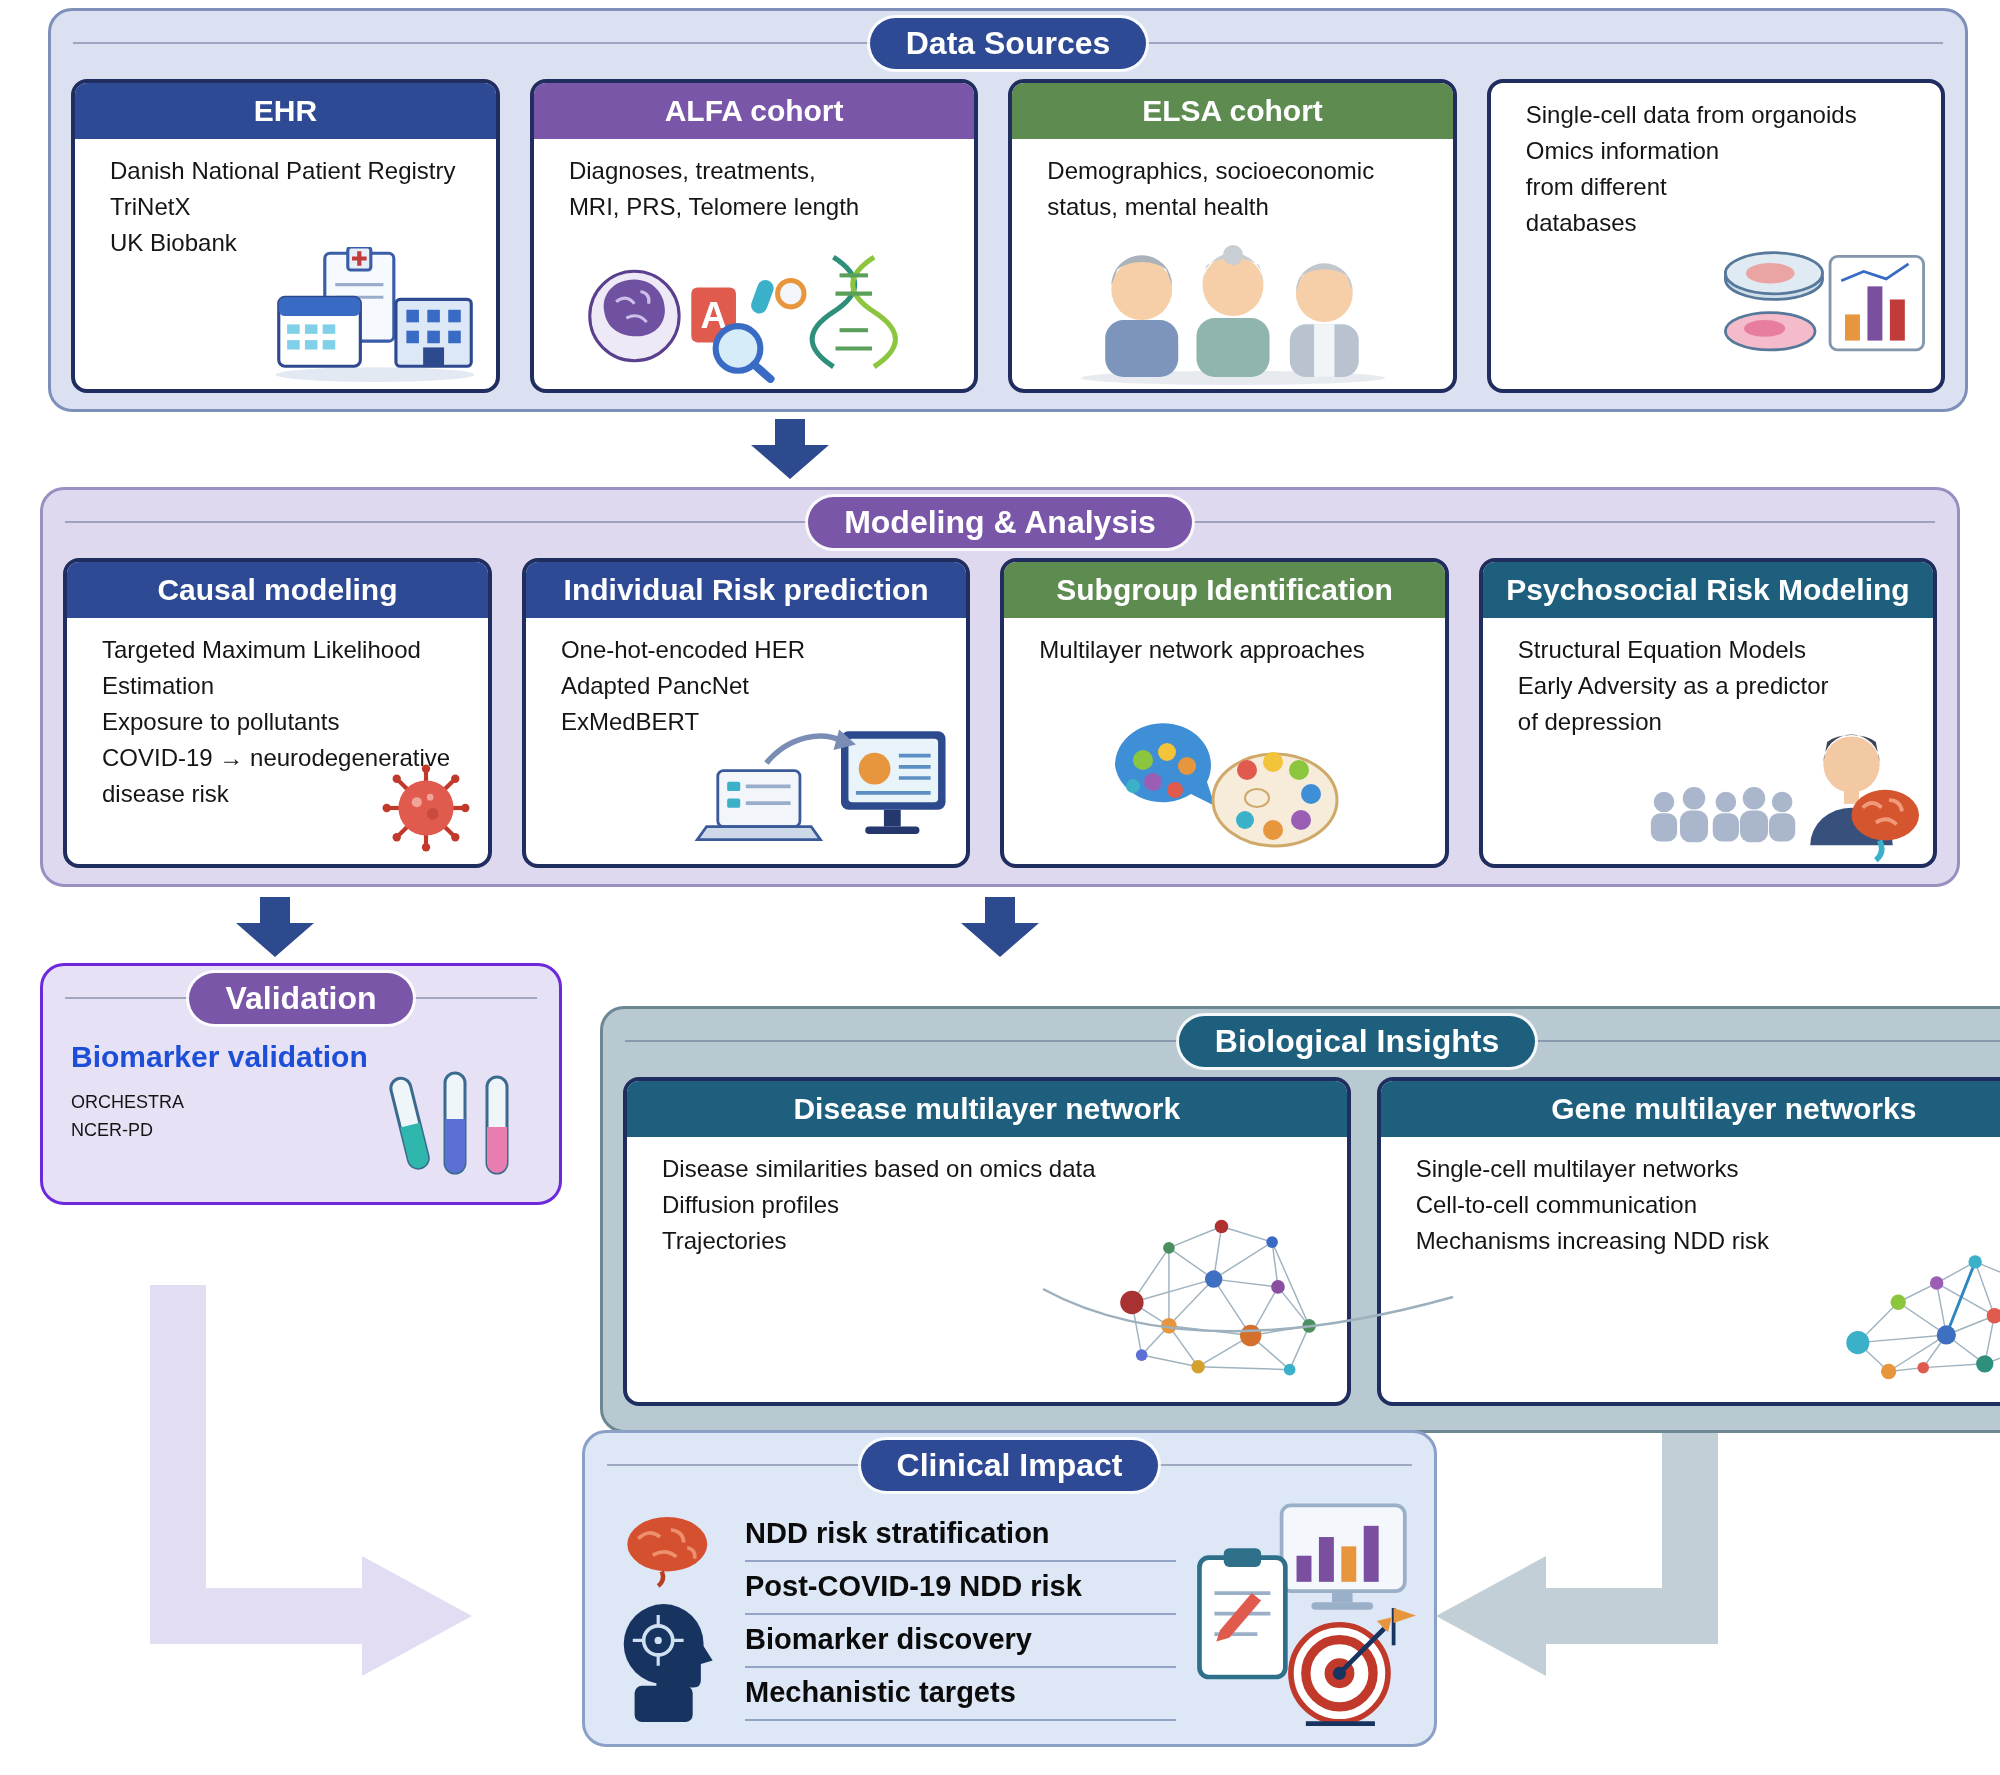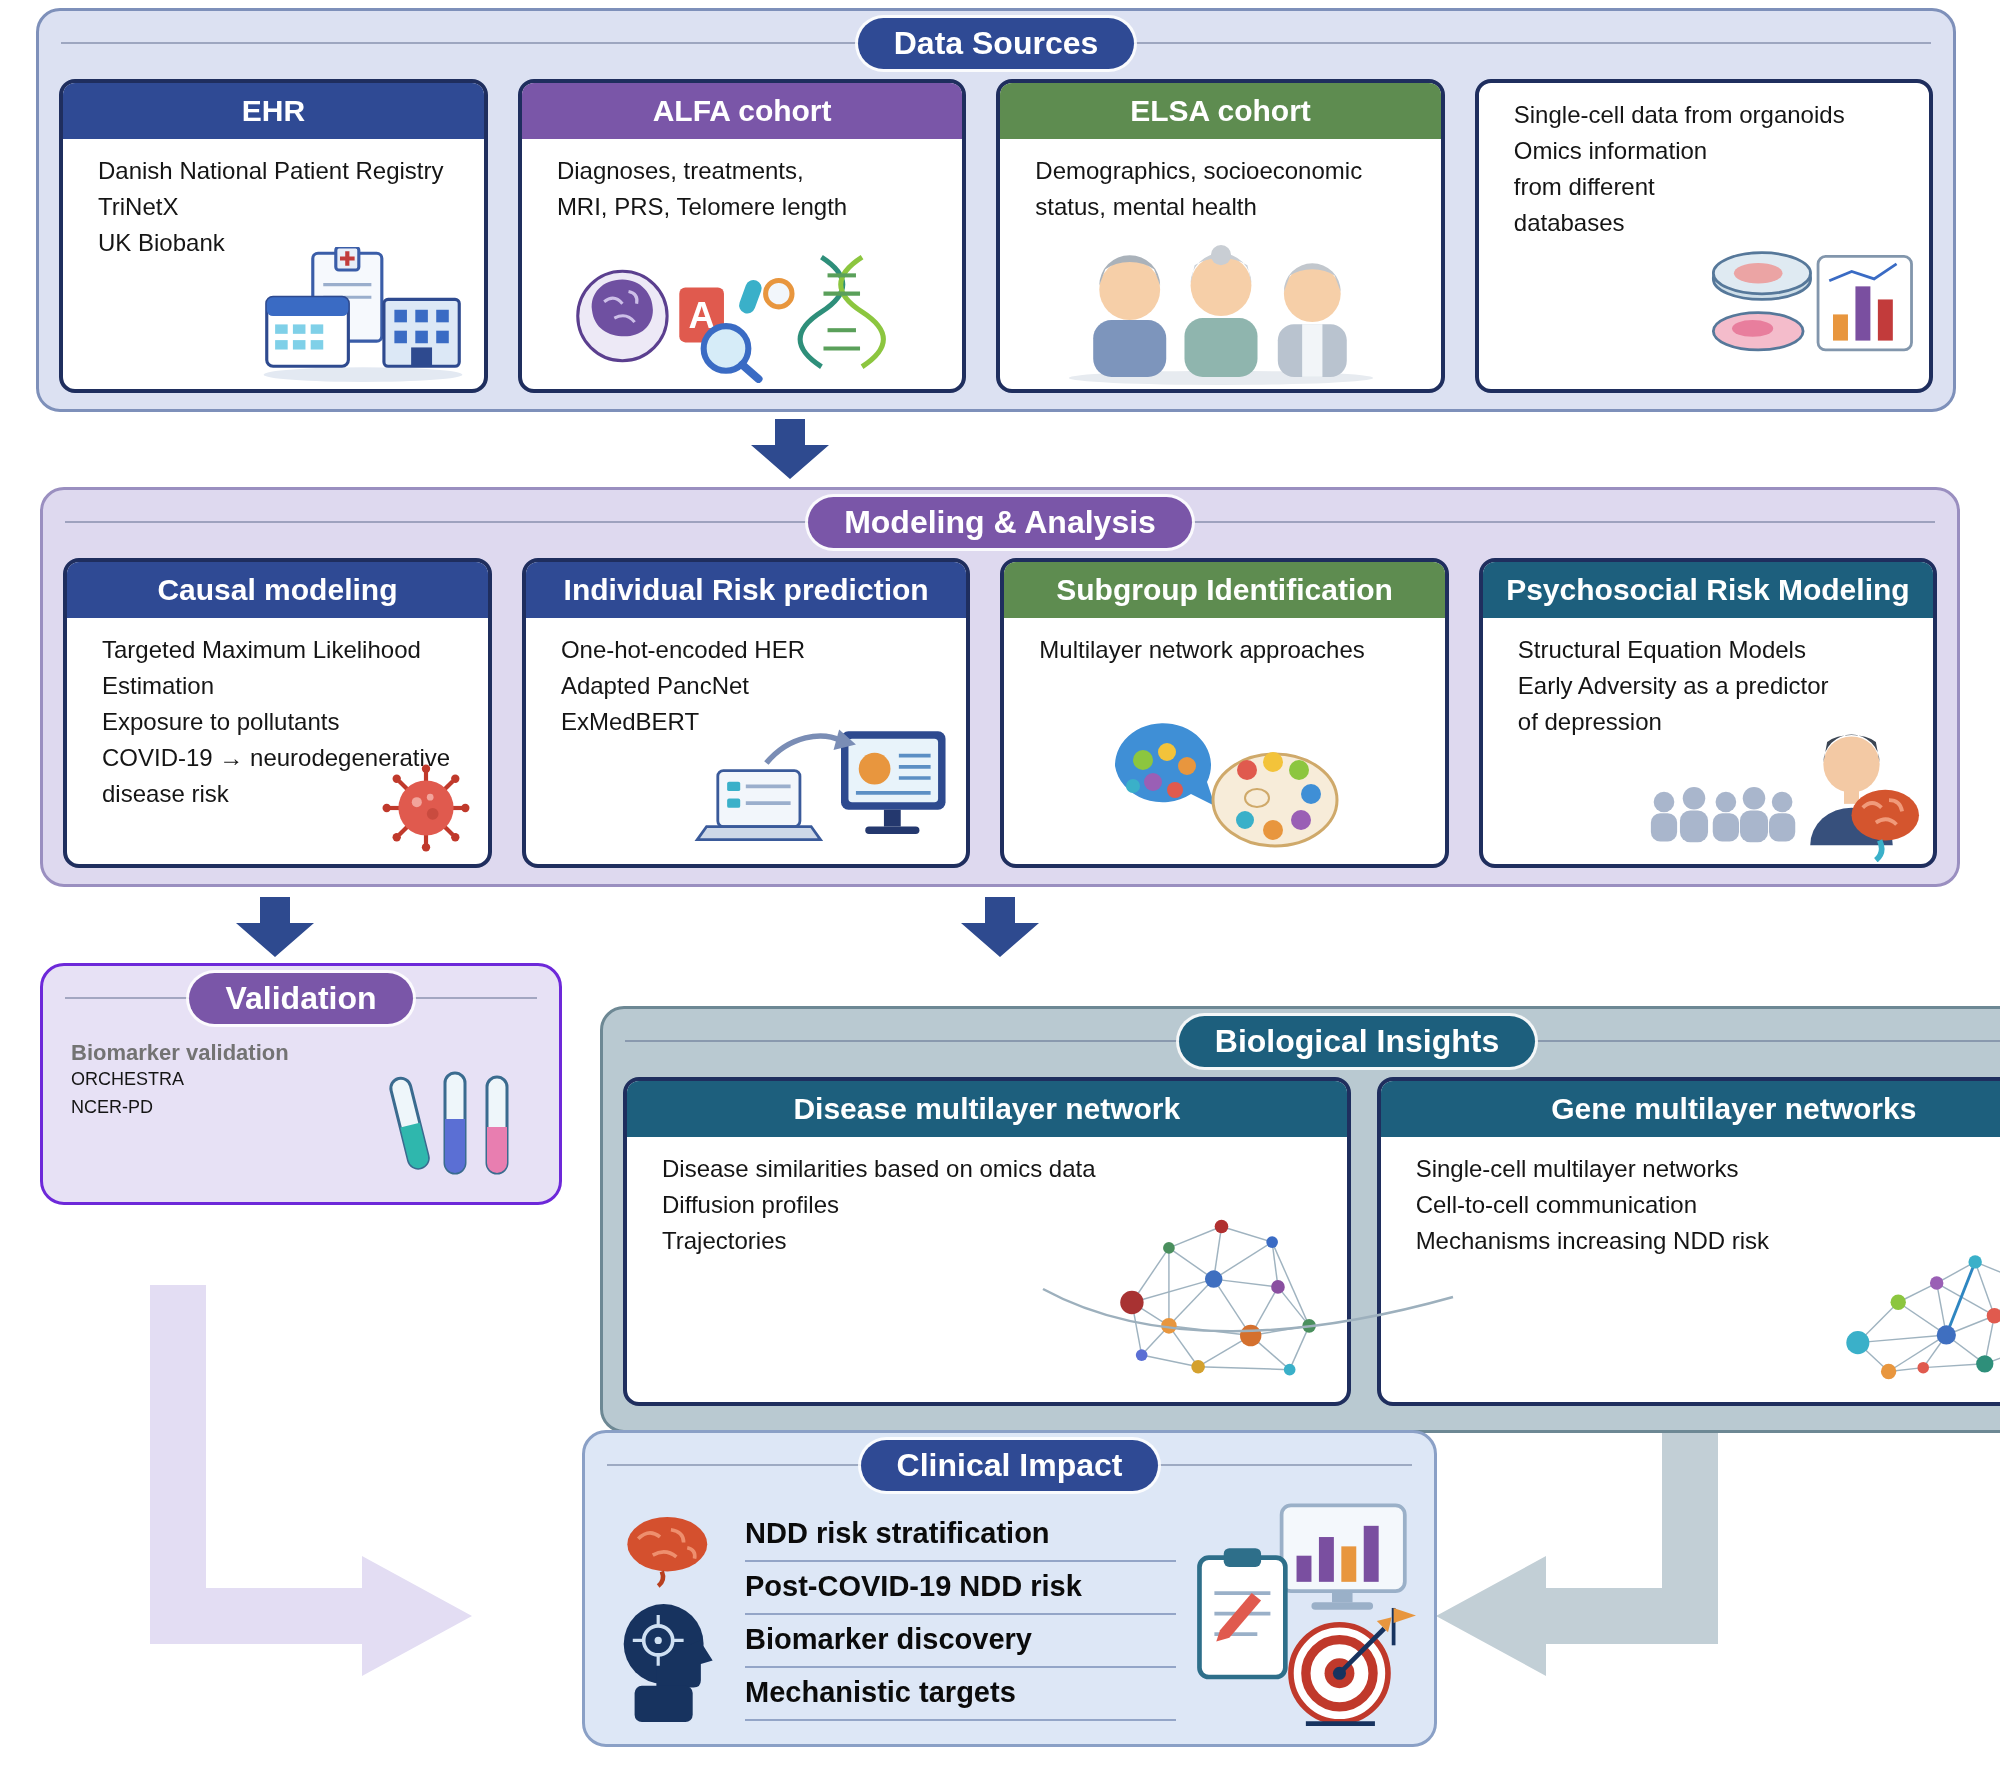--- a/index.html
+++ b/index.html
@@ -1,20 +1,20 @@
 <!DOCTYPE html>
 <html style="--navy: #2f4a94; --purple: #7a56a8; --green: #5e8c50; --teal: #1d5f7d; --arrow: #2e4a8f; --ds_bg: #dce1f2; --ma_bg: #ded9ef; --val_bg: #e7e1f5; --bio_bg: #b9c9d1; --ci_bg: #dde7f6; --card_border: #1f2e5e; --big_arrow_left: #e3ddf3; --big_arrow_right: #c2cfd6;"><head>
 <meta charset="utf-8">
 <style>
   *{margin:0;padding:0;box-sizing:border-box}
   html,body{width:2000px;height:1775px}
   body{background:#ffffff;font-family:"Liberation Sans",sans-serif;position:relative;overflow:hidden}
 
   .panel{position:absolute;border-radius:24px}
-  #ds {left:36px; top:8px;   width:1920px;height:404px;background:var(--ds_bg); border:3px solid #7e90ba}
+  #ds {left:48px; top:8px;   width:1920px;height:404px;background:var(--ds_bg); border:3px solid #7e90ba}
   #ma {left:40px; top:487px; width:1920px;height:400px;background:var(--ma_bg); border:3px solid #9a8fc0}
   #val{left:40px; top:963px; width:522px; height:242px;background:var(--val_bg);border:3px solid #6d28d9}
   #bio{left:600px;top:1006px; width:1514px;height:427px;background:var(--bio_bg);border:3px solid #6d8894}
   #ci {left:582px;top:1430px;width:855px; height:317px;background:var(--ci_bg); border:3px solid #8aa0c6}
 
   .panel-hdr{position:relative;height:64px;display:flex;align-items:center;justify-content:center}
   .panel-hdr::before{content:"";position:absolute;left:22px;right:22px;top:31px;height:2px;background:rgba(80,95,130,.45)}
   .pill{position:relative;z-index:2;color:#fff;font-weight:bold;font-size:32px;padding:7px 36px;border-radius:34px;box-shadow:0 0 0 3px rgba(255,255,255,.85);white-space:nowrap}
   .pill.navy{background:var(--navy)} .pill.purple{background:var(--purple)} .pill.teal{background:var(--teal)}
 
@@ -26,21 +26,21 @@
   .hdr-green{background:var(--green)} .hdr-teal{background:var(--teal)}
   .card-body{position:relative;flex:1;padding:14px 35px;font-size:24px;line-height:1.5;color:#151515}
   .lines{white-space:pre-line}
   .illus{position:absolute}
 
   .down-arrow{position:absolute;width:90px;height:62px}
   #big-arrows{position:absolute;left:0;top:0;width:2000px;height:1775px;pointer-events:none}
 
   
   .val-body{position:absolute;left:28px;top:74px;right:22px;bottom:12px}
-  .val-heading{font-size:22px;font-weight:bold;color:#737373;margin-bottom:0}
+  .val-heading{font-size:30px;font-weight:bold;color:#1d4ed8;margin-bottom:15px}
   .val-lines{font-size:18px;line-height:1.55;white-space:pre-line;color:#151515}
   .tubes{position:absolute;right:2px;bottom:0;width:160px;height:122px}
 
   
   .bio-connector{position:absolute;left:430px;top:250px;width:430px;height:95px;z-index:3;pointer-events:none}
 
   
   .ci-body{position:absolute;left:26px;right:18px;top:66px;bottom:14px;display:flex;align-items:center;gap:16px}
   .ci-left{flex:0 0 118px;height:228px}
   .ci-right{flex:0 0 224px;height:235px}

